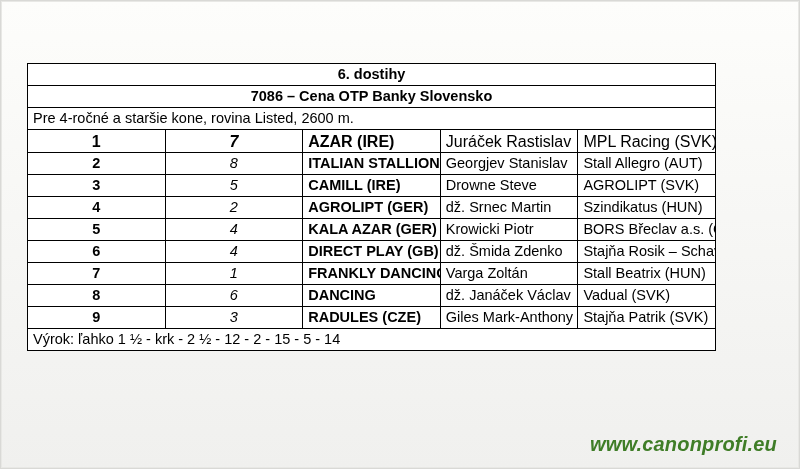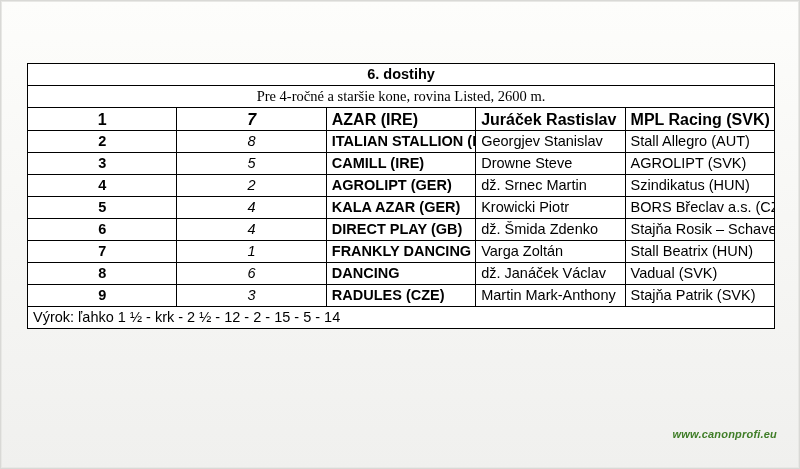--- a/index.html
+++ b/index.html
@@ -28,21 +28,21 @@
     pointer-events: none;
   }
   .table-wrap {
     position: absolute;
     left: 26px;
     top: 62px;
     width: 748px;
   }
   table.race {
     border-collapse: collapse;
-    width: 748px;
+    width: 689px;
     background: #ffffff;
     table-layout: fixed;
   }
   table.race td {
     border: 1px solid #000000;
     padding: 2px 5px;
     font-size: 14.5px;
     line-height: 17px;
     vertical-align: middle;
     background: #ffffff;
@@ -60,24 +60,23 @@
     text-align: center;
     font-weight: bold;
     font-size: 15px;
   }
   .cup-row td {
     text-align: center;
     font-weight: bold;
     font-size: 14px;
   }
   .cond-row td {
-    text-align: center;
+    text-align: left;
     font-size: 14px;
     font-weight: normal;
-    font-family: Liberation Serif, serif;
   }
   .col-num {
     width: 34px;
     text-align: center;
     font-weight: bold;
   }
   .col-draw {
     width: 34px;
     text-align: center;
     font-style: italic;
@@ -92,54 +91,57 @@
   .col-owner {
     width: 240px;
   }
   tr.first-runner td {
     font-size: 16px;
     font-weight: bold;
     height: 23px;
   }
   tr.first-runner td.col-jockey,
   tr.first-runner td.col-owner {
-    font-weight: bold;
+    font-weight: normal;
   }
   tr.first-runner td.col-draw {
     font-style: italic;
     font-weight: bold;
   }
   .verdict-row td {
     text-align: left;
     font-size: 14px;
     border-radius: 10px;
   }
   .watermark {
     position: absolute;
     right: 22px;
-    bottom: 28px;
-    font-size: 11px;
+    bottom: 12px;
+    font-size: 20px;
     font-style: italic;
     font-weight: bold;
     color: #3f7d27;
     letter-spacing: 0.2px;
     margin-top: 12px;
   }
 </style>
 </head>
 <body>
 
 <div class="page">
   <div class="frame-shadow"></div>
 
   <div class="table-wrap">
     <table class="race">
       <tbody>
         <tr class="title-row">
           <td colspan="5">6. dostihy</td>
+        </tr>
+        <tr class="subtitle-row">
+          <td colspan="5">7086 – Cena OTP Banky Slovensko</td>
         </tr>
         <tr class="cond-row">
           <td colspan="5">Pre 4-ročné a staršie kone, rovina Listed, 2600 m.</td>
         </tr>
 
         <tr class="first-runner">
           <td class="col-num">1</td>
           <td class="col-draw">7</td>
           <td class="col-horse">AZAR (IRE)</td>
           <td class="col-jockey">Juráček Rastislav</td>
@@ -191,21 +193,21 @@
           <td class="col-num">8</td>
           <td class="col-draw">6</td>
           <td class="col-horse">DANCING</td>
           <td class="col-jockey">dž. Janáček Václav</td>
           <td class="col-owner">Vadual (SVK)</td>
         </tr>
         <tr>
           <td class="col-num">9</td>
           <td class="col-draw">3</td>
           <td class="col-horse">RADULES (CZE)</td>
-          <td class="col-jockey">Martin Mark-Anthony</td>
+          <td class="col-jockey">Giles Mark-Anthony</td>
           <td class="col-owner">Stajňa Patrik (SVK)</td>
         </tr>
 
         <tr class="verdict-row">
           <td colspan="5">Výrok: ľahko 1 ½ - krk - 2 ½ - 12 - 2 - 15 - 5 - 14</td>
         </tr>
       </tbody>
     </table>
   </div>
 

